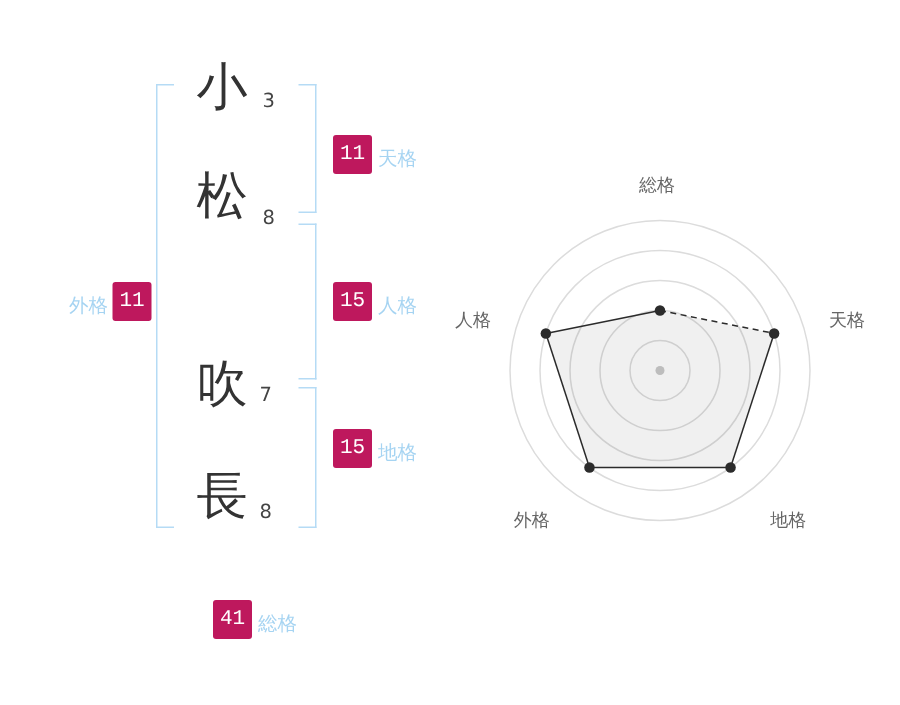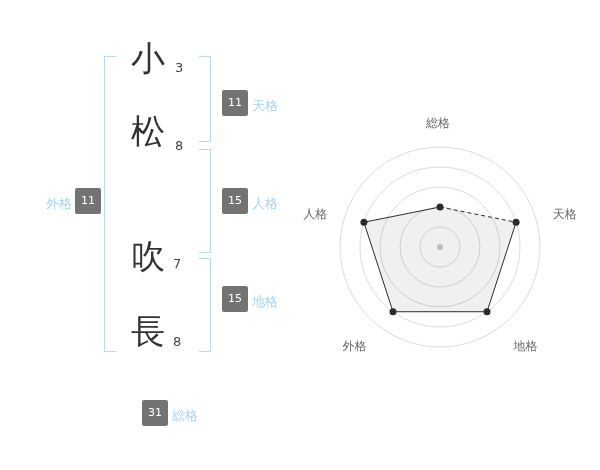--- a/index.html
+++ b/index.html
@@ -22,23 +22,23 @@
   .bracket{position:absolute;width:12px;box-sizing:border-box;
            border:1.5px solid #b5dbf5;background:transparent;}
   .bracket.open-right{border-right:none;}
   .bracket.open-left{border-left:none;}
   .br-gaikaku{left:104px;top:56px;height:296px;}
   .br-tenkaku{left:199px;top:56px;height:86px;}
   .br-jinkaku{left:199px;top:149px;height:104px;}
   .br-chikaku{left:199px;top:258px;height:94px;}
 
   
-  .badge{position:absolute;width:26px;height:26px;background:#737373;
-         color:#fff;font-size:11px;line-height:26px;text-align:center;
-         border-radius:2px;}
+  .badge{position:absolute;width:26px;height:26px;background:#be185d;
+         color:#fff;font-size:14px;line-height:26px;text-align:center;
+         border-radius:2px;font-family:Liberation Mono, monospace;}
   .b-tenkaku{left:222px;top:90px}
   .b-jinkaku{left:222px;top:188px}
   .b-chikaku{left:222px;top:286px}
   .b-soukaku{left:142px;top:400px}
   .b-gaikaku{left:75px;top:188px}
 
   .kaku-label{position:absolute;font-size:13px;color:#a6d4f2;}
   .l-tenkaku{left:252px;top:97px}
   .l-jinkaku{left:252px;top:195px}
   .l-chikaku{left:252px;top:293px}
@@ -73,21 +73,21 @@
 
   <div class="badge b-jinkaku">15</div>
   <div class="kaku-label l-jinkaku">人格</div>
 
   <div class="badge b-chikaku">15</div>
   <div class="kaku-label l-chikaku">地格</div>
 
   <div class="kaku-label l-gaikaku">外格</div>
   <div class="badge b-gaikaku">11</div>
 
-  <div class="badge b-soukaku">31</div>
+  <div class="badge b-soukaku">41</div>
   <div class="kaku-label l-soukaku">総格</div>
 
   <div class="radar">
     <svg id="radar-svg" width="290" height="290" viewBox="0 0 290 290">
         <circle cx="145" cy="139" r="100" fill="none" stroke="#dcdcdc" stroke-width="1"></circle>
         <circle cx="145" cy="139" r="80" fill="none" stroke="#dcdcdc" stroke-width="1"></circle>
         <circle cx="145" cy="139" r="60" fill="none" stroke="#dcdcdc" stroke-width="1"></circle>
         <circle cx="145" cy="139" r="40" fill="none" stroke="#dcdcdc" stroke-width="1"></circle>
         <circle cx="145" cy="139" r="20" fill="none" stroke="#dcdcdc" stroke-width="1"></circle>
         <circle cx="145" cy="139" r="3" fill="#c9c9c9"></circle>

